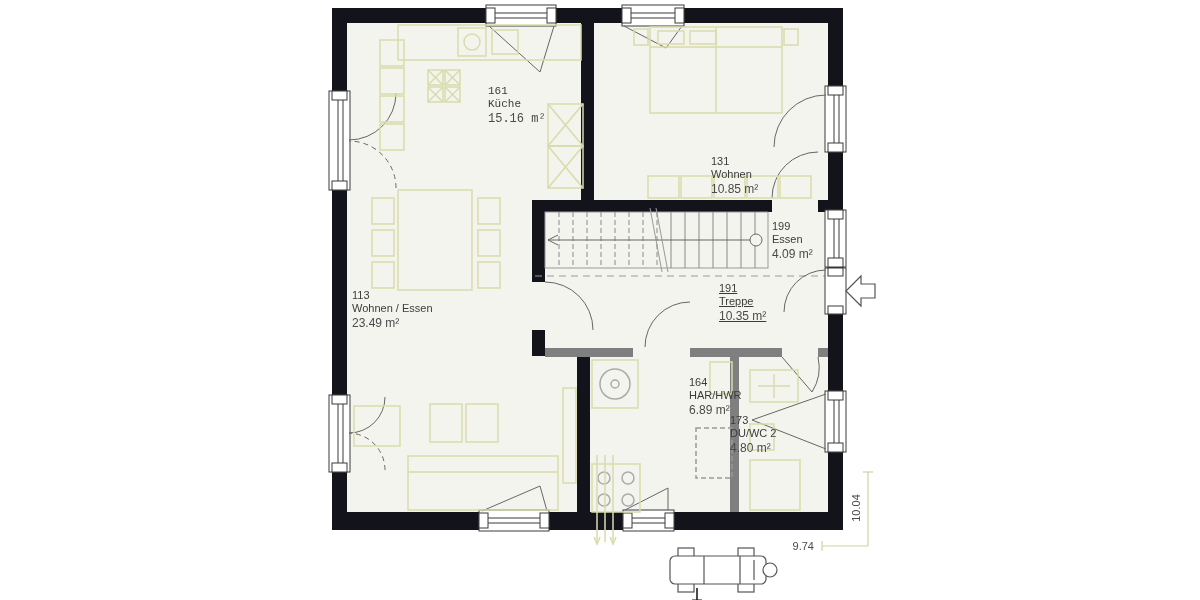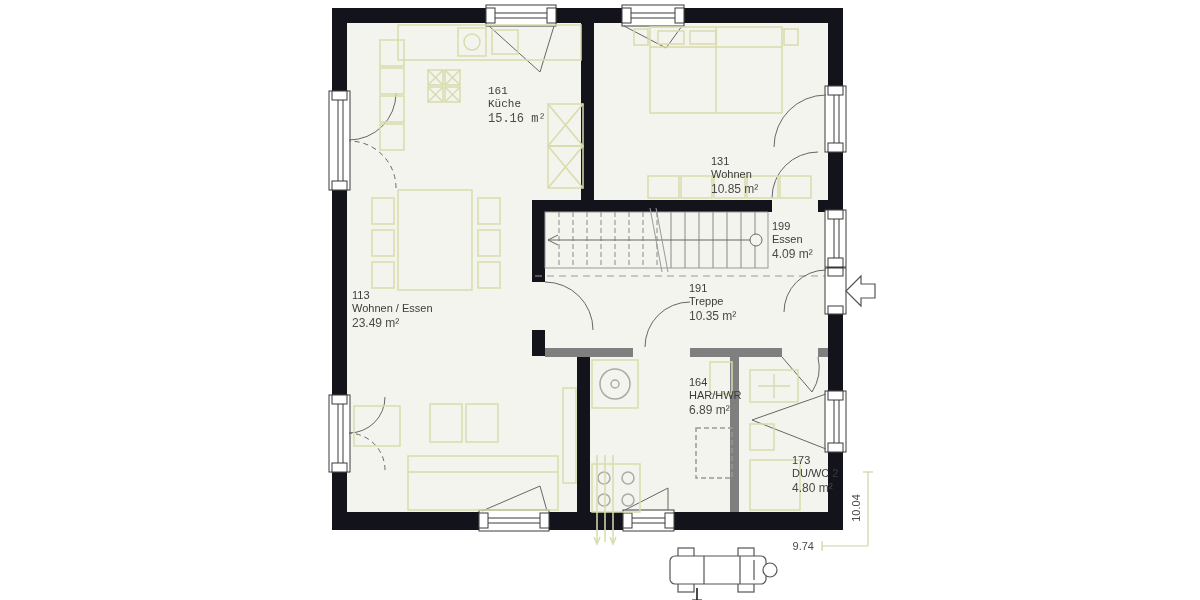--- a/index.html
+++ b/index.html
@@ -306,29 +306,29 @@
 <div class="room-label" style="left:772px;top:220px;">
   <span class="num">199</span>
   <span class="name">Essen</span>
   <span class="area">4.09 m²</span>
 </div>
 <div class="room-label" style="left:352px;top:289px;">
   <span class="num">113</span>
   <span class="name">Wohnen / Essen</span>
   <span class="area">23.49 m²</span>
 </div>
-<div class="room-label" style="left:689px;top:282px;">
+<div class="room-label" style="left:719px;top:282px;text-decoration:underline;">
   <span class="num">191</span>
   <span class="name">Treppe</span>
   <span class="area">10.35 m²</span>
 </div>
 <div class="room-label" style="left:656px;top:376px;margin-left:33px;">
   <span class="num">164</span>
   <span class="name">HAR/HWR</span>
   <span class="area">6.89 m²</span>
 </div>
-<div class="room-label" style="left:792px;top:414px;margin-top:40px;">
+<div class="room-label" style="left:730px;top:414px;">
   <span class="num">173</span>
   <span class="name">DU/WC 2</span>
   <span class="area">4.80 m²</span>
 </div>
 
 </div>
 
 </body></html>

